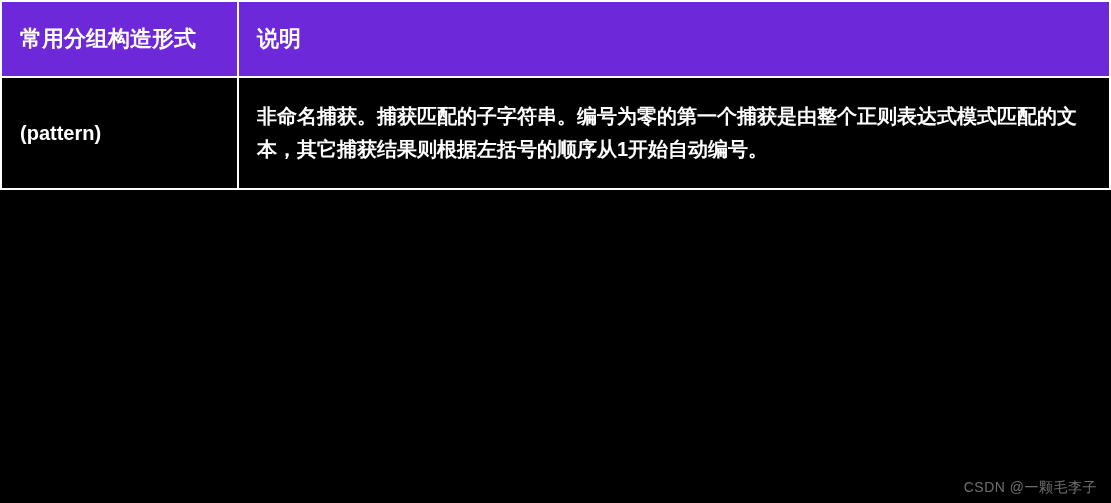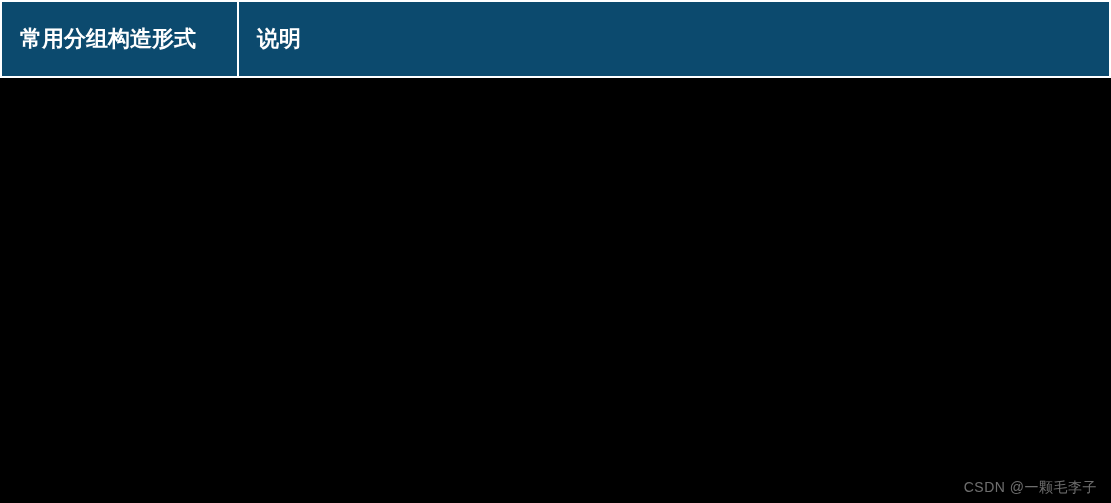--- a/index.html
+++ b/index.html
@@ -17,21 +17,21 @@
       table-layout: fixed;
     }
     th, td {
       border: 2px solid #fff;
       padding: 22px 18px;
       color: #fff;
       vertical-align: middle;
       text-align: left;
     }
     th {
-      background: #0c4a6e;
+      background: #6d28d9;
       font-weight: 700;
       font-size: 22px;
     }
     td {
       background: #000;
       font-size: 20px;
       font-weight: 700;
       line-height: 1.65;
     }
     col.col1 { width: 237px; }
@@ -56,16 +56,20 @@
     <col class="col1">
     <col class="col2">
   </colgroup>
   <thead>
     <tr>
       <th>常用分组构造形式</th>
       <th>说明</th>
     </tr>
   </thead>
   <tbody>
+    <tr>
+      <td>(pattern)</td>
+      <td>非命名捕获。捕获匹配的子字符串。编号为零的第一个捕获是由整个正则表达式模式匹配的文本，其它捕获结果则根据左括号的顺序从1开始自动编号。</td>
+    </tr>
   </tbody>
 </table>
 
 <div class="watermark">CSDN @一颗毛李子</div>
 
 </body></html>

